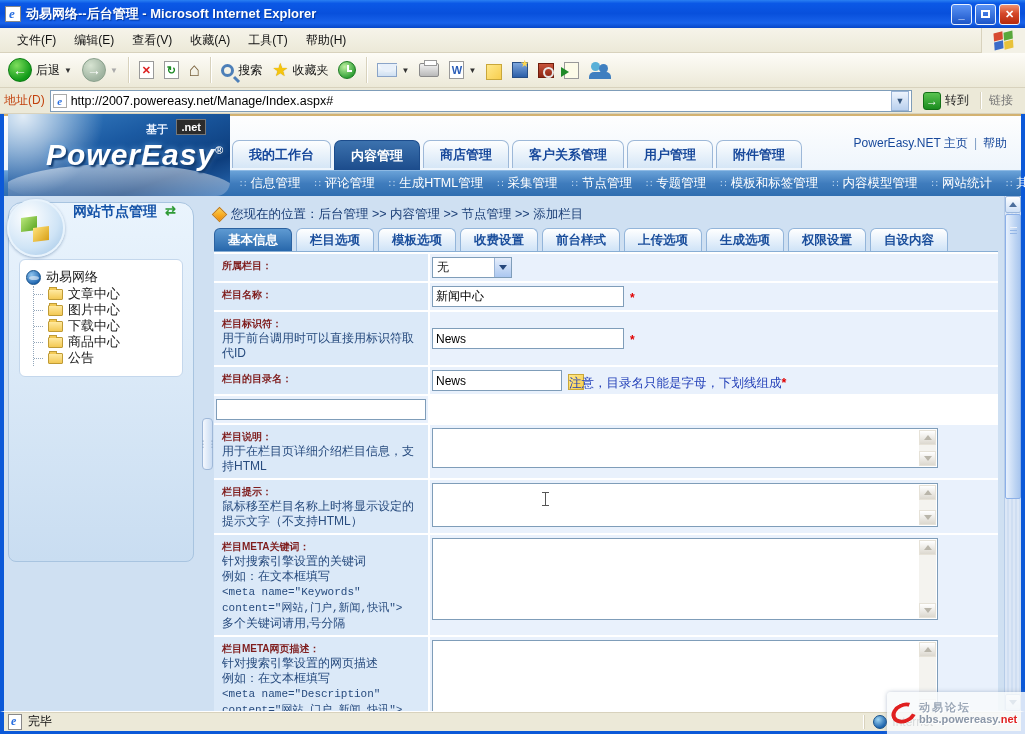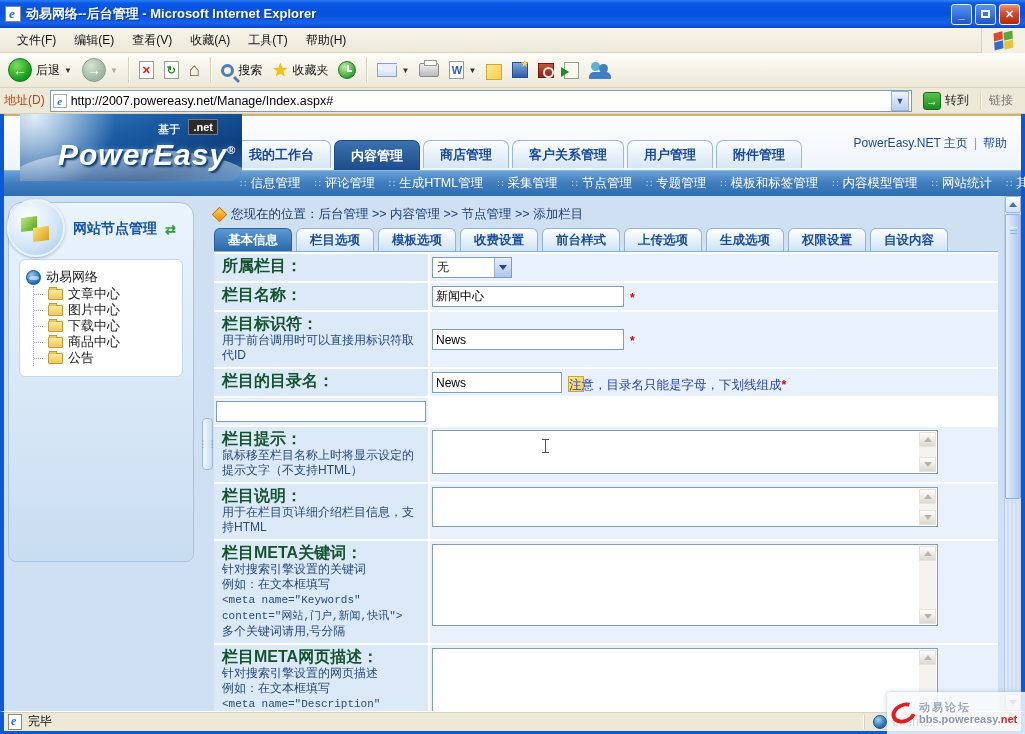--- a/index.html
+++ b/index.html
@@ -66,21 +66,21 @@
   .addr-dd{width:18px;height:20px;background:linear-gradient(180deg,#eef4fd,#b9d0ee);border:1px solid #9ab4d6;display:flex;align-items:center;justify-content:center;color:#35567e;font-size:9px}
   .gobtn{display:flex;align-items:center;gap:4px;padding:0 6px;height:22px}
   .go-ic{width:18px;height:18px;border-radius:3px;background:linear-gradient(180deg,#59c34f,#1b8c1f);border:1px solid #137017;color:#fff;font-weight:bold;display:flex;align-items:center;justify-content:center;font-size:12px}
   .links{color:#777;padding:0 8px;border-left:1px solid #d8d2bd;box-shadow:inset 1px 0 0 #fff}
 
   
   .frame{flex:1;display:flex;flex-direction:column;border-left:4px solid #0c59d8;border-right:4px solid #0c59d8;min-height:0}
 
   
   .header{height:82px;flex:0 0 82px;position:relative;background:#fff}
-  .logo{position:absolute;left:16px;top:0;width:222px;height:67px;z-index:3;overflow:hidden;
+  .logo{position:absolute;left:4px;top:0;width:222px;height:82px;z-index:3;overflow:hidden;
     background:linear-gradient(160deg,#3d85c8 0%,#1b5aa2 40%,#0d3d7c 75%,#2a6cb5 100%);border-radius:0 0 14px 0}
   .logo::before{content:"";position:absolute;left:-30px;top:-34px;width:150px;height:120px;border-radius:50%;
     background:radial-gradient(circle at 30% 30%,rgba(255,255,255,.85),rgba(255,255,255,0) 60%)}
   .logo::after{content:"";position:absolute;left:-10px;bottom:-28px;width:240px;height:60px;border-radius:50%;
     background:linear-gradient(180deg,rgba(255,255,255,.55),rgba(255,255,255,0))}
   .logo-based{position:absolute;right:62px;top:8px;color:#eaf2ff;font-size:11px;font-weight:bold;z-index:2}
   .logo-net{position:absolute;right:24px;top:5px;background:#2b2b2b;color:#fff;font-weight:bold;font-size:11px;padding:1px 4px;border:1px solid #777;z-index:2}
   .logo-name{position:absolute;left:38px;top:24px;color:#fff;font:italic bold 30px "Liberation Sans",sans-serif;letter-spacing:1px;z-index:2;
     text-shadow:2px 2px 2px #123b6e,0 0 6px #5d9bd8}
   .logo-reg{font-size:11px;vertical-align:super}
@@ -95,21 +95,21 @@
     background:linear-gradient(180deg,#6aa2d8 0%,#3f7cbd 50%,#2f6eb0 100%);padding-left:230px;z-index:2;border-top:1px solid #8db9e4}
   .snav{color:#fff;font-size:12.5px;padding:0 6px;white-space:nowrap}
   .snav::before{content:"∷";color:#bcd6ee;margin-right:4px;font-size:10px}
 
   
   .appbody{flex:1;display:flex;position:relative;background:#cfe0f2;min-height:0}
   
   .sidebar{flex:0 0 196px;position:relative;padding:6px 6px 0 4px}
   .sidepanel{position:relative;height:360px;border:1px solid #a8c4e0;border-radius:14px 14px 8px 8px;
     background:linear-gradient(180deg,#eaf4fd,#c9ddf1)}
-  .side-hd{height:52px;display:flex;align-items:center;padding-left:64px;gap:8px}
+  .side-hd{height:52px;display:flex;align-items:flex-start;padding-left:64px;gap:8px}
   .badge{position:absolute;left:-2px;top:-4px;width:58px;height:58px;border-radius:50%;
     background:radial-gradient(circle at 35% 30%,#ffffff,#cfe4f6 60%,#9dc2e4);border:2px solid #e8f3fc;box-shadow:0 1px 3px rgba(40,80,130,.4)}
   .badge .cube{position:absolute;width:16px;height:14px;transform:skewY(-8deg)}
   .badge .c1{left:12px;top:16px;background:linear-gradient(135deg,#b9e67a,#58a41f)}
   .badge .c2{left:24px;top:26px;background:linear-gradient(135deg,#ffe27a,#d8a018)}
   .side-title{color:#1553a8;font-weight:bold;font-size:14px;white-space:nowrap}
   .refresh{color:#2f9b35;font-weight:bold;font-size:13px}
   .treebox{margin:4px 10px;background:#fff;border:1px solid #c4d7ec;border-radius:6px;padding:8px 6px;height:118px}
   .troot{display:flex;align-items:center;gap:5px;font-size:13px;color:#1a1a1a}
   .globe{width:15px;height:15px;border-radius:50%;background:radial-gradient(circle at 35% 30%,#8fc4ee,#1f66b0 75%);border:1px solid #155089;position:relative}
@@ -128,21 +128,21 @@
   .breadcrumb{display:flex;align-items:center;gap:6px;height:20px;color:#1c3f77;font-size:12.5px}
   .bc-ic{width:11px;height:11px;transform:rotate(45deg);background:linear-gradient(135deg,#ffd24d,#f08a00);border:1px solid #c77a10;position:relative;flex:0 0 11px}
   .ctabs{display:flex;gap:4px;align-items:flex-end;margin-top:4px}
   .ctab{height:23px;padding:0 13px;display:flex;align-items:center;border:1px solid #93b5da;border-bottom:0;border-radius:6px 6px 0 0;
     background:linear-gradient(180deg,#ffffff,#cfe3f7);color:#1a4e9c;font-weight:bold;font-size:12.5px;white-space:nowrap}
   .ctab.active{background:linear-gradient(180deg,#5e9ad2,#2767ab);color:#fff;border-color:#2c62a0}
   
   .form{border-top:1px solid #88aed4;background:#fff;padding-top:2px}
   .frow{display:grid;grid-template-columns:214px 1fr;gap:0 2px;margin-bottom:2px}
   .fl{background:#dbe9f8;padding:4px 8px;color:#274b7e;font-size:12px;line-height:15px}
-  .fl b{color:#14532d;font-size:16px}
+  .fl b{color:#7f1d1d;font-size:10px}
   .fv{background:#e9f1fc;padding:3px 2px;display:flex;align-items:flex-start;gap:6px}
   .fv.mid{align-items:center}
   .mono{font-family:"Liberation Mono",monospace;font-size:11px}
   input.txt{height:21px;border:1px solid #7f9db9;background:#fff;font:12px "Liberation Sans",sans-serif;padding:0 3px;color:#000}
   .req{color:#e00000;font-weight:bold;margin-top:3px}
   .note{color:#2340b8;font-size:12.5px;margin-top:3px;white-space:nowrap}
   .select{width:80px;height:21px;border:1px solid #7f9db9;background:#fff;display:flex;align-items:center}
   .sel-val{flex:1;padding-left:4px}
   .sel-btn{width:17px;height:19px;background:linear-gradient(180deg,#e6eefb,#abc7f0);border-left:1px solid #9ab4d6;display:flex;align-items:center;justify-content:center}
   .sel-btn::after{content:"";border:4px solid transparent;border-top:5px solid #25477c;margin-top:4px}
@@ -435,42 +435,42 @@
             </div>
           </div>
 
           <div class="frow">
             <div class="fv mid">
               <input class="txt" style="width: 312px;" value="">
             </div>
           </div>
 
           <div class="frow">
+            <div class="fl" style="min-height:48px"><b>栏目说明：</b><br>
+              <span>用于在栏目页详细介绍栏目信息，支持HTML</span></div>
+            <div class="fv">
+              <span class="ta" style="width:506px;height:40px">
+                <span class="rail">
+                    <span class="sb up">
+                      <i></i>
+                    </span>
+                    <span class="sb dn">
+                      <i></i>
+                    </span>
+                  </span>
+              </span>
+            </div>
+          </div>
+
+          <div class="frow">
             <div class="fl" style="min-height:48px"><b>栏目提示：</b><br>
               <span>鼠标移至栏目名称上时将显示设定的提示文字（不支持HTML）</span></div>
             <div class="fv">
               <span class="ta" style="width:506px;height:44px">
                 <span class="ibeam"></span>
-                <span class="rail">
-                    <span class="sb up">
-                      <i></i>
-                    </span>
-                    <span class="sb dn">
-                      <i></i>
-                    </span>
-                  </span>
-              </span>
-            </div>
-          </div>
-
-          <div class="frow">
-            <div class="fl" style="min-height:48px"><b>栏目说明：</b><br>
-              <span>用于在栏目页详细介绍栏目信息，支持HTML</span></div>
-            <div class="fv">
-              <span class="ta" style="width:506px;height:40px">
                 <span class="rail">
                     <span class="sb up">
                       <i></i>
                     </span>
                     <span class="sb dn">
                       <i></i>
                     </span>
                   </span>
               </span>
             </div>

